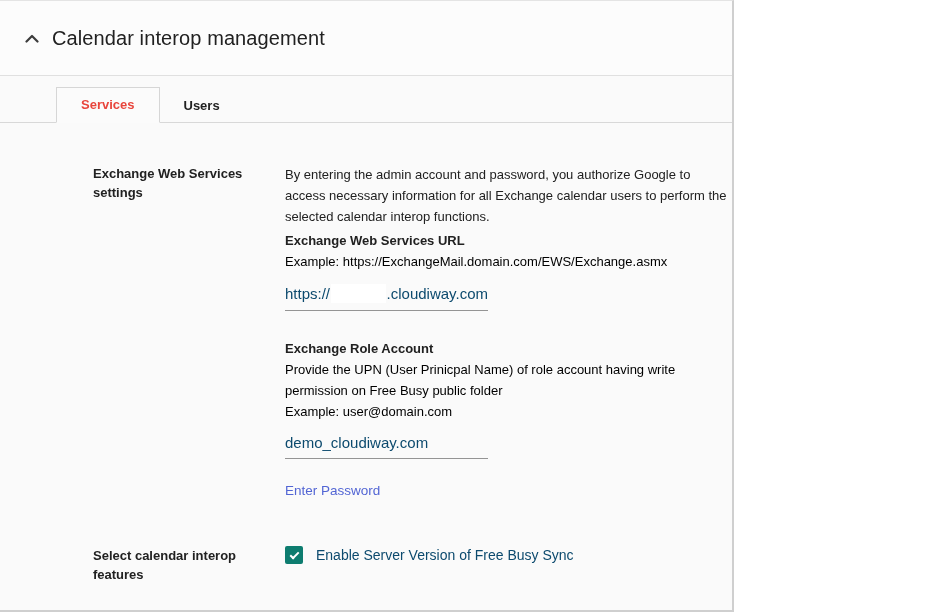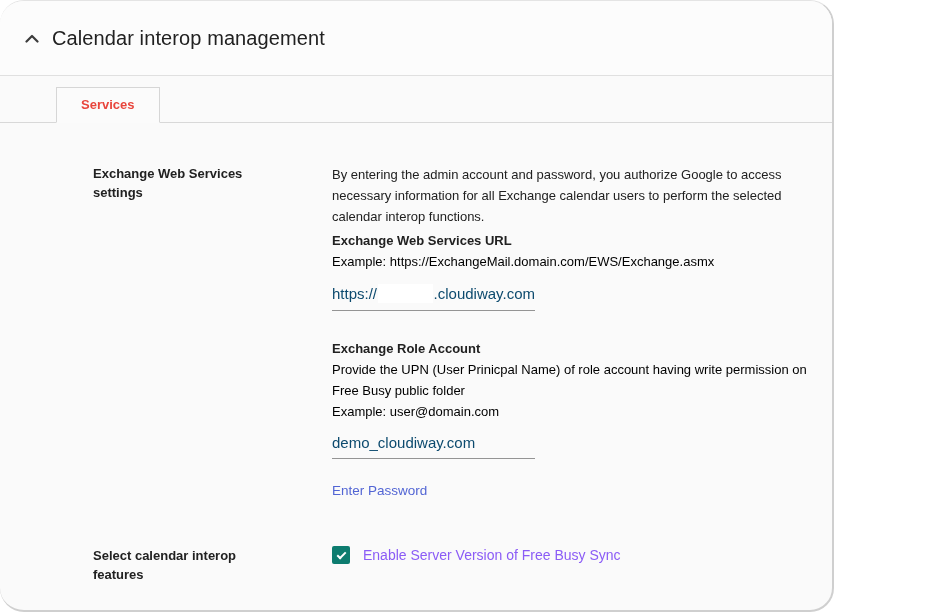--- a/index.html
+++ b/index.html
@@ -3,28 +3,27 @@
 <meta charset="utf-8">
 <style>
   * { margin:0; padding:0; box-sizing:border-box; }
   html,body { width:926px; height:612px; }
   body {
     font-family: "Liberation Sans", sans-serif;
     background:#ffffff;
     color:#212121;
   }
   .page {
-    width:834px; height:612px;
+    width:734px; height:612px;
     background:#fafafa;
     border-top:1px solid #e4e4e4;
     border-right:2px solid #cfcfcf;
     border-bottom:2px solid #cfcfcf;
     overflow:hidden;
     position:relative;
-    border-radius:24px;
   }
   
   .header {
     height:75px;
     display:flex; align-items:center;
     padding-left:20px;
     border-bottom:1px solid #e0e0e0;
     background:#fcfcfc;
   }
   .chevron-btn {
@@ -68,21 +67,21 @@
   .form-row { display:flex; }
   .row-label {
     width:192px;
     flex:0 0 192px;
     font-size:13px;
     font-weight:700;
     line-height:19px;
     color:#212121;
     padding-right:30px;
   }
-  .row-main { width:600px;margin-left:47px; }
+  .row-main { width:600px; }
   .desc {
     font-size:13px;
     line-height:21px;
     color:#212121;
   }
   .field-label {
     font-size:13px;
     font-weight:700;
     line-height:21px;
     margin-top:3px;
@@ -132,21 +131,21 @@
   }
   .checkmark {
     width:5px; height:9px;
     border-right:2px solid #ffffff;
     border-bottom:2px solid #ffffff;
     transform:rotate(45deg);
     margin-bottom:2px;
   }
   .checkbox-label {
     font-size:14px;
-    color:#8b5cf6;
+    color:#0c4a6e;
     margin-left:13px;
   }
   
   .actions {
     display:flex;
     justify-content:flex-end;
     padding-right:55px;
     margin-top:48px;
     gap:8px;
   }
@@ -173,20 +172,23 @@
       <svg width="14" height="9" viewBox="0 0 14 9">
         <path d="M1.5 7.5 L7 2 L12.5 7.5" fill="none" stroke="#3c3c3c" stroke-width="2.2" stroke-linecap="round" stroke-linejoin="round"></path>
       </svg>
     </div>
     <div class="page-title">Calendar interop management</div>
   </div>
 
   <div class="tabbar">
     <div class="tab active">
       <span>Services</span>
+    </div>
+    <div class="tab">
+      <span>Users</span>
     </div>
   </div>
 
   <div class="content">
 
     <div class="form-row">
       <div class="row-label">Exchange Web Services settings</div>
       <div class="row-main">
         <div class="desc">By entering the admin account and password, you authorize Google to access necessary information for all Exchange calendar users to perform the selected calendar interop functions.</div>
 

